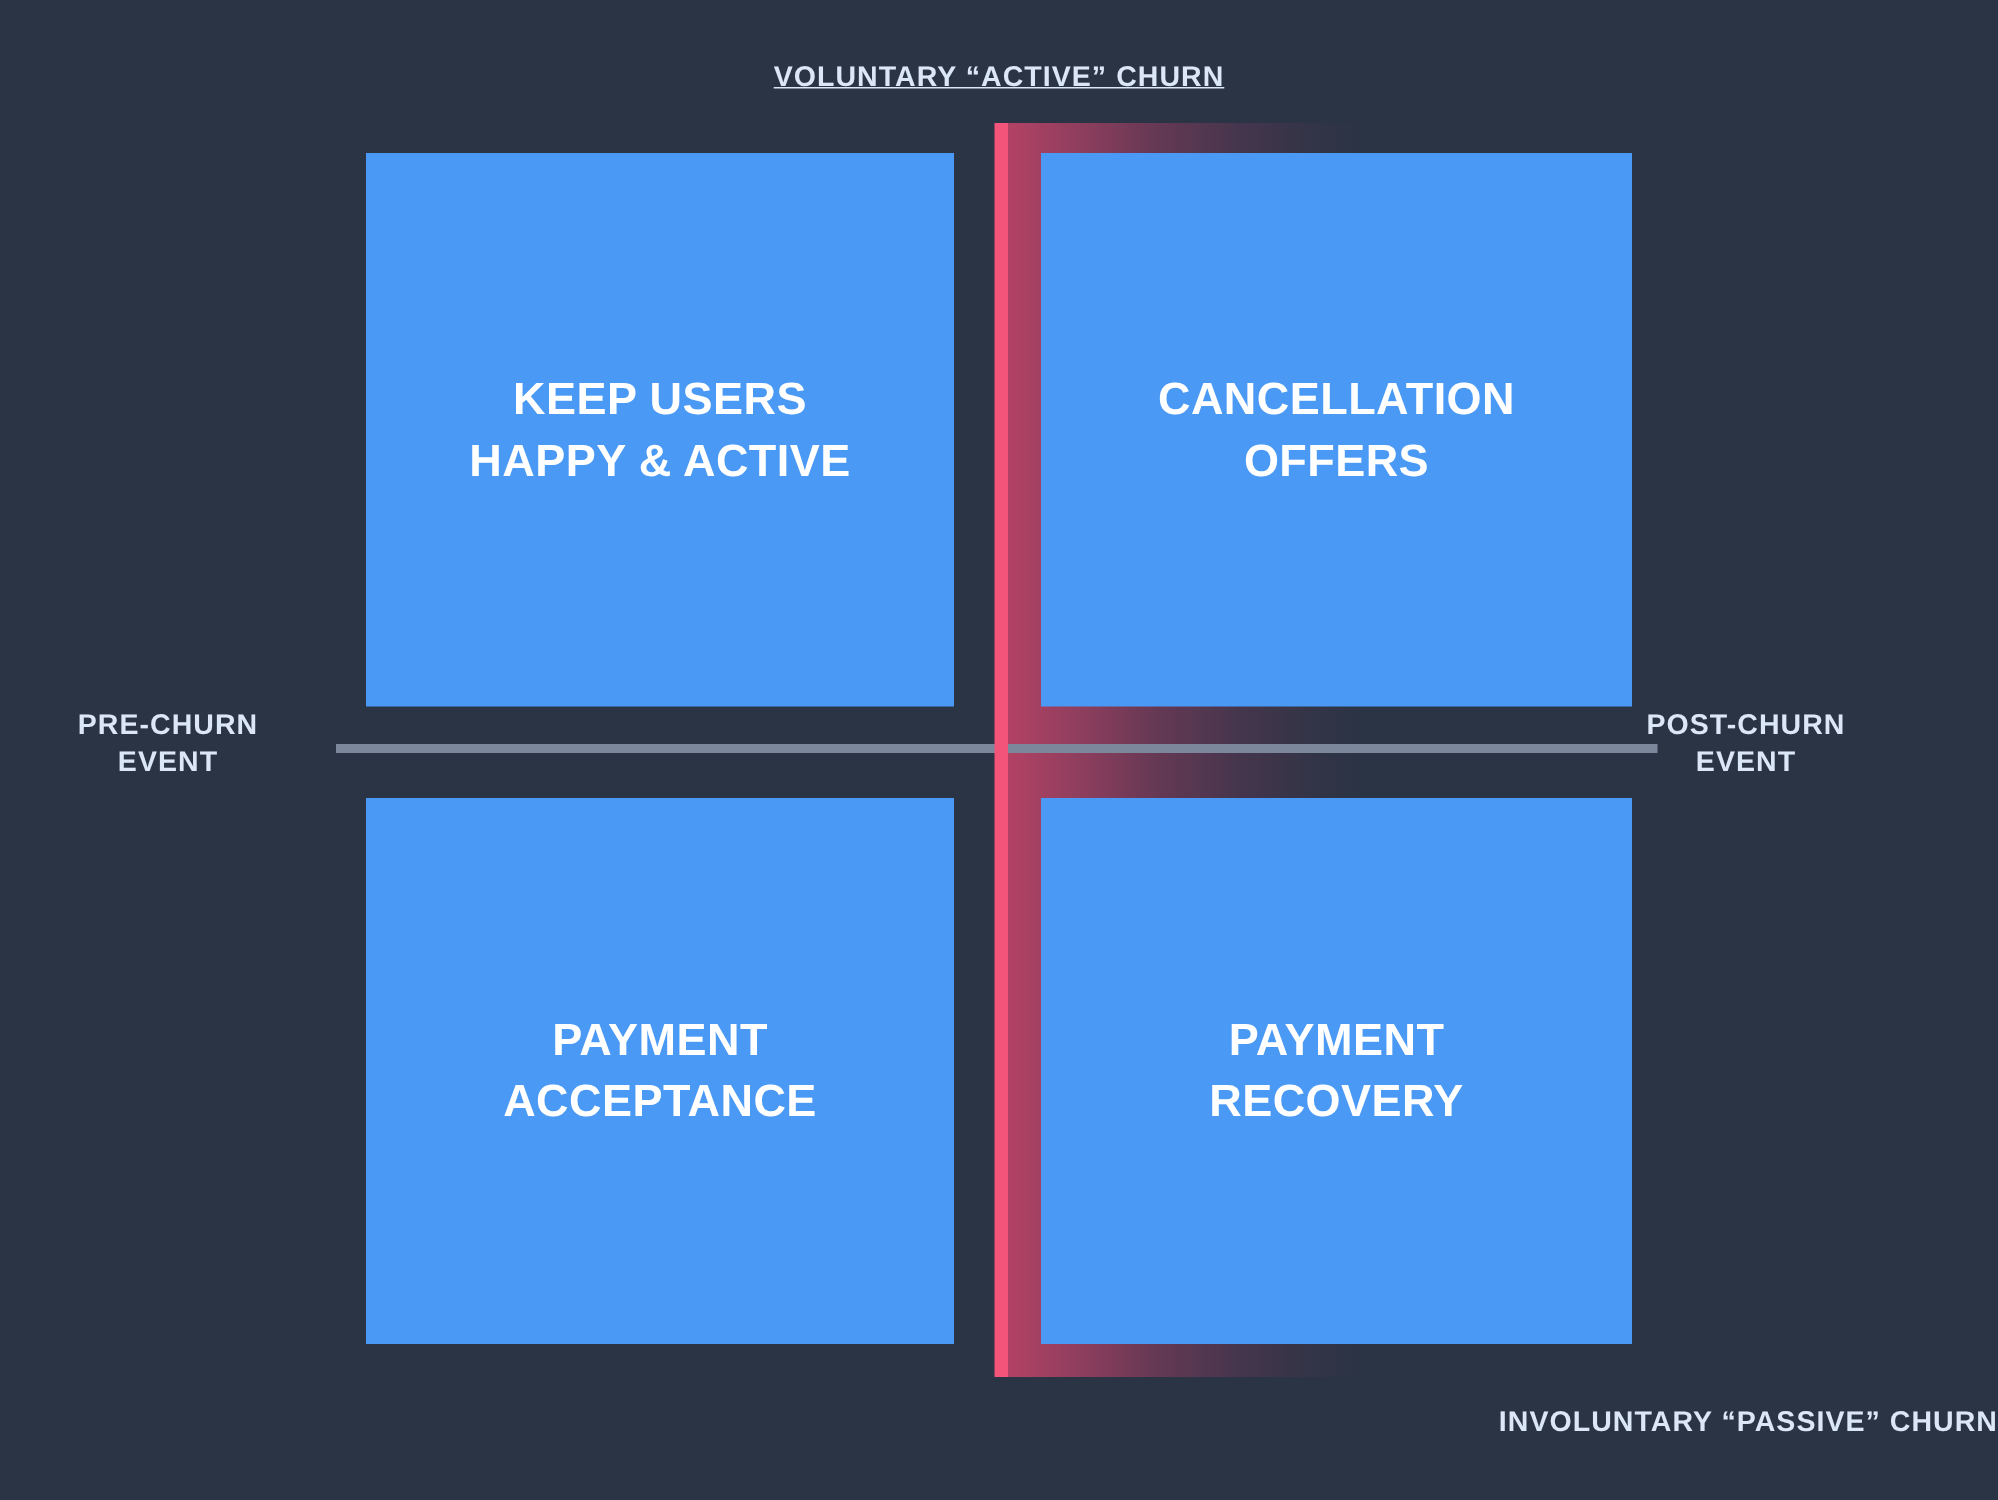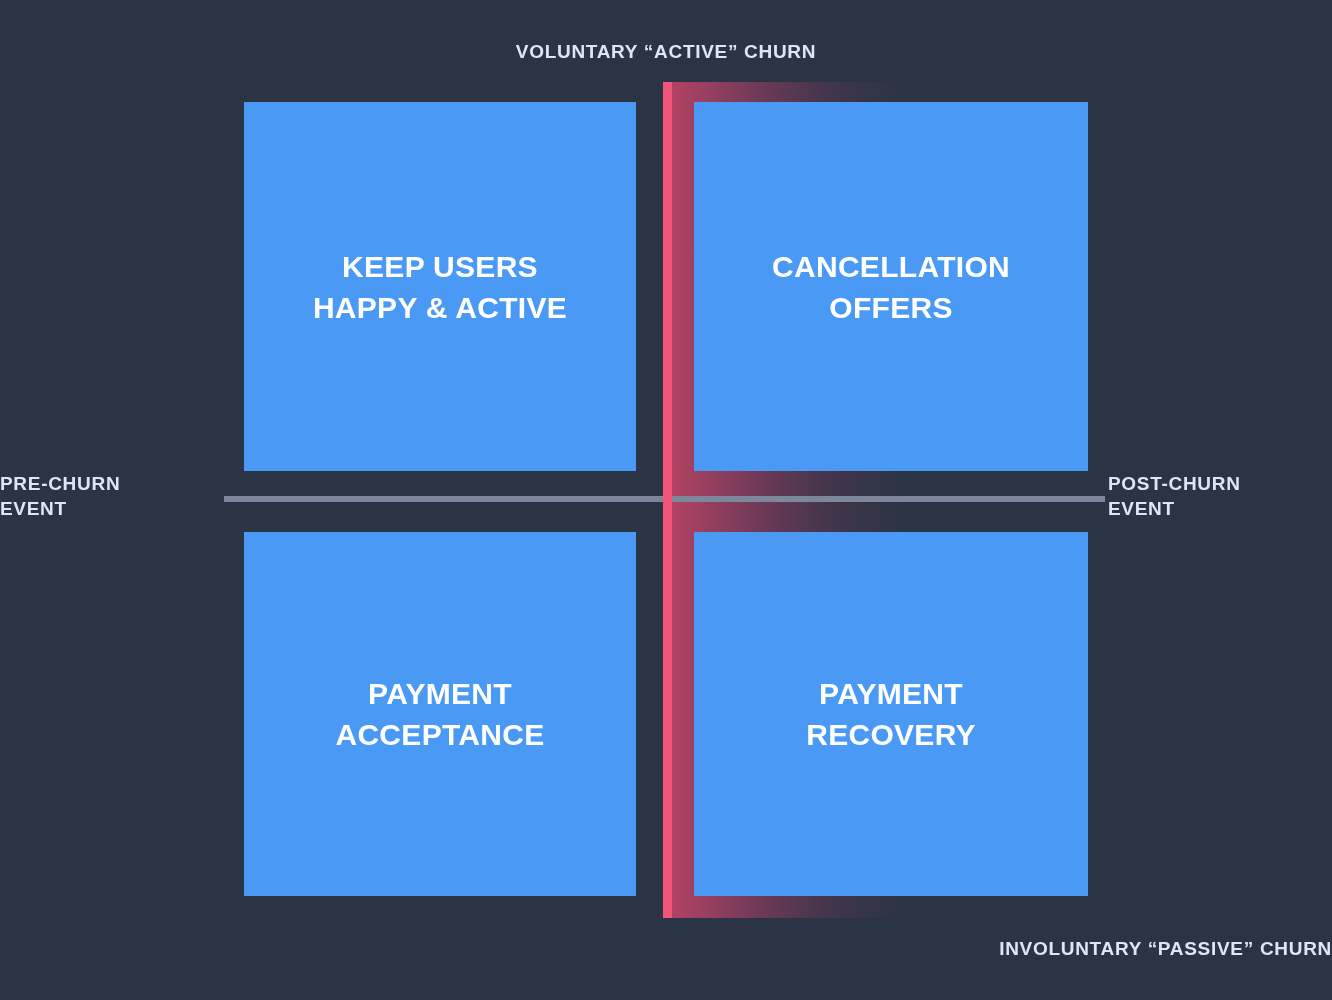--- a/index.html
+++ b/index.html
@@ -18,42 +18,43 @@
   }
 
   
   .axis-label {
     position: absolute;
     color: #dce7f5;
     font-weight: bold;
     font-size: 19px;
     letter-spacing: 0.7px;
     line-height: 25px;
-    text-align: left;
+    text-align: center;
     white-space: pre-line;
   }
   #label-top {
     left: 0;
     right: 0;
     top: 39px;
     text-align: center;
+    text-decoration: underline;
   }
   #label-bottom {
     left: 0;
     right: 0;
     top: 936px;
     text-align: right;
   }
   #label-left {
     left: 0;
     width: 224px;
     top: 471px;
   }
   #label-right {
-    left: 1108px;
+    left: 1052px;
     width: 224px;
     top: 471px;
   }
 
   
   #axis-horizontal {
     position: absolute;
     left: 224px;
     top: 496px;
     width: 881px;

